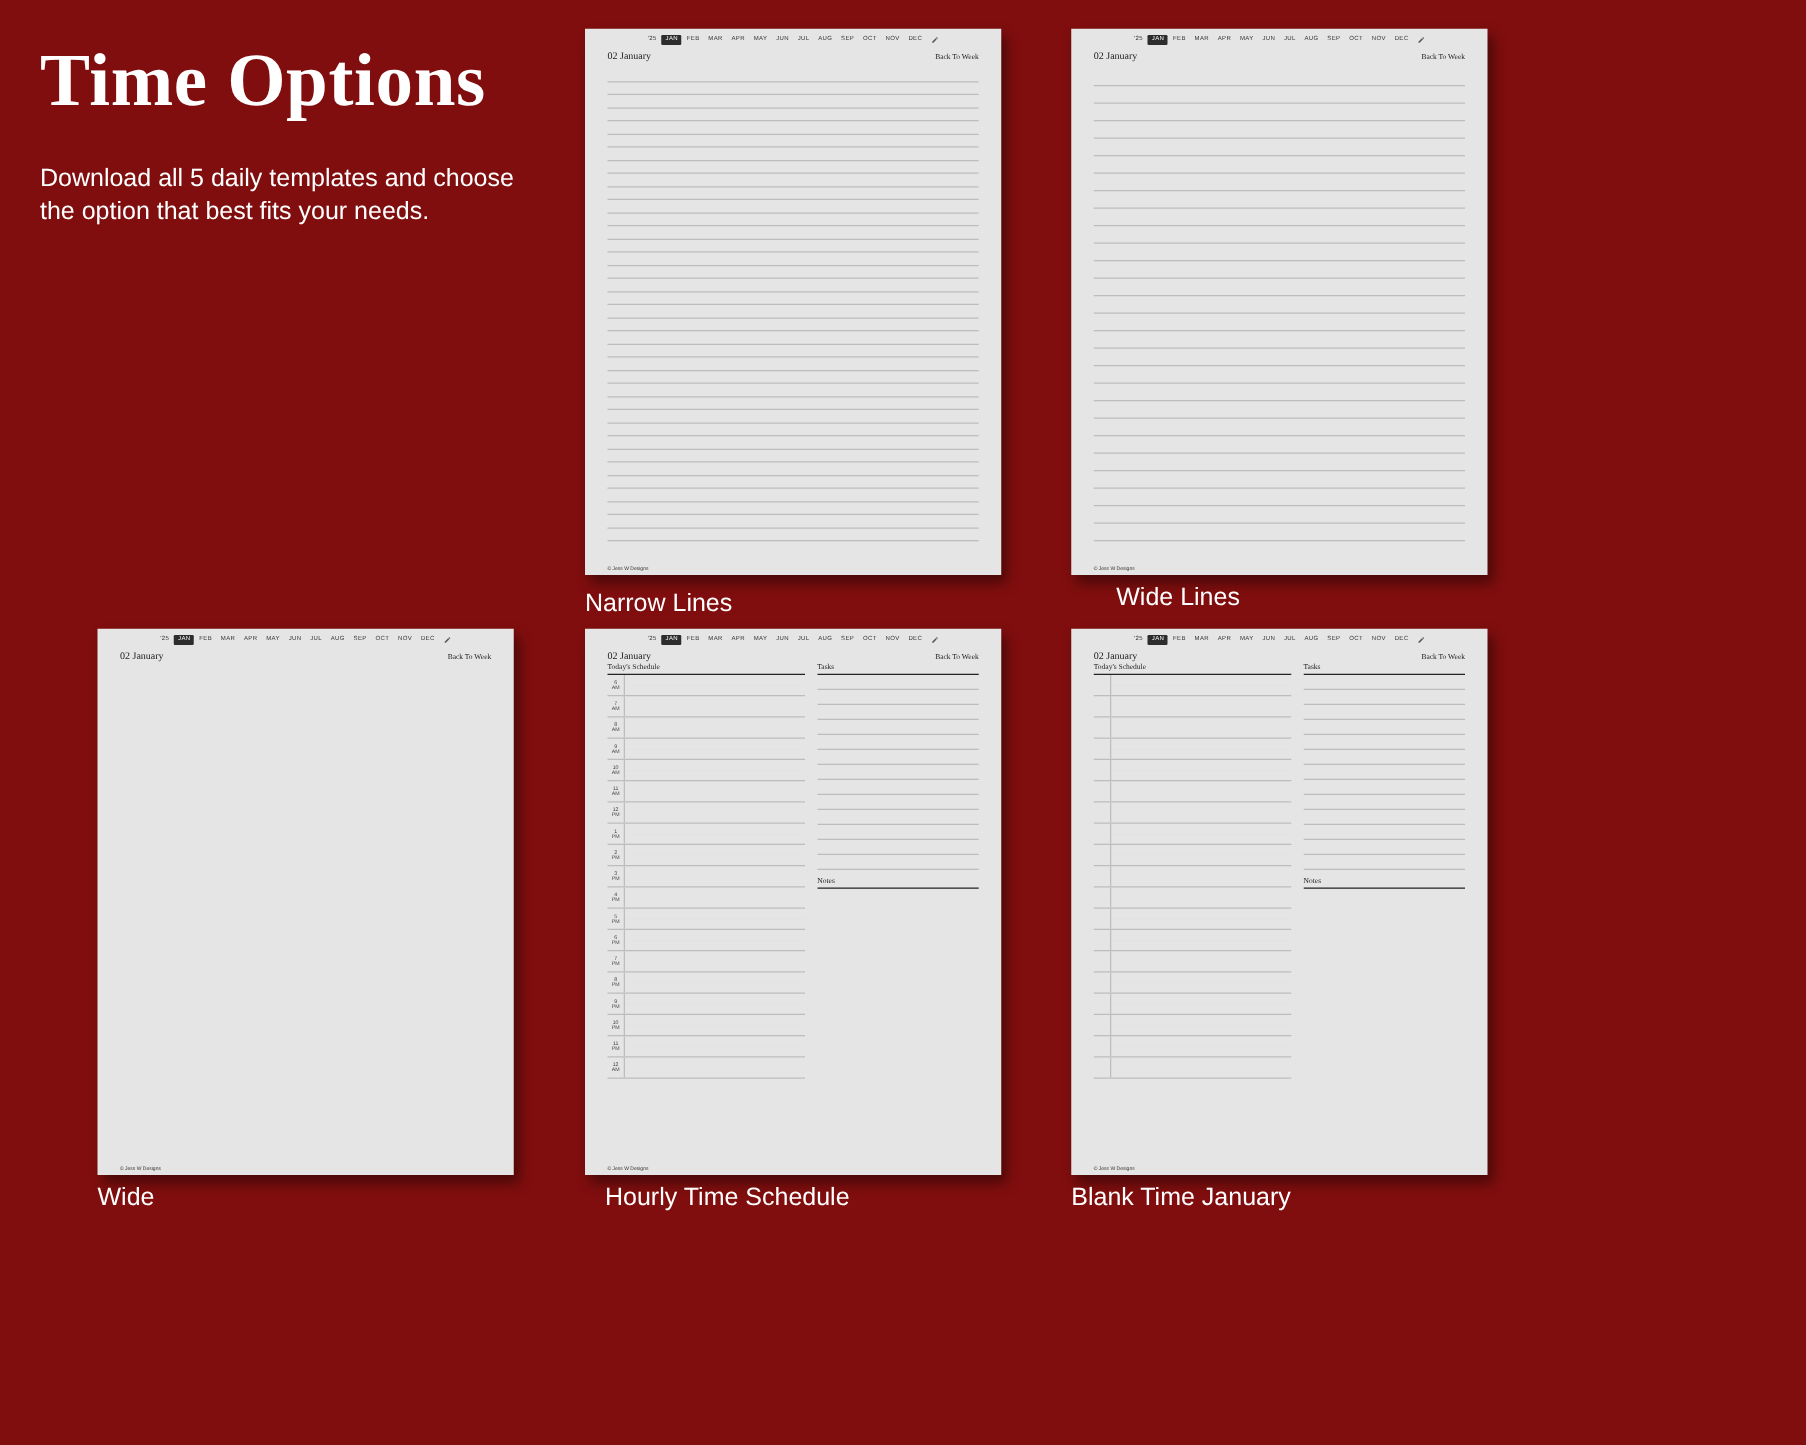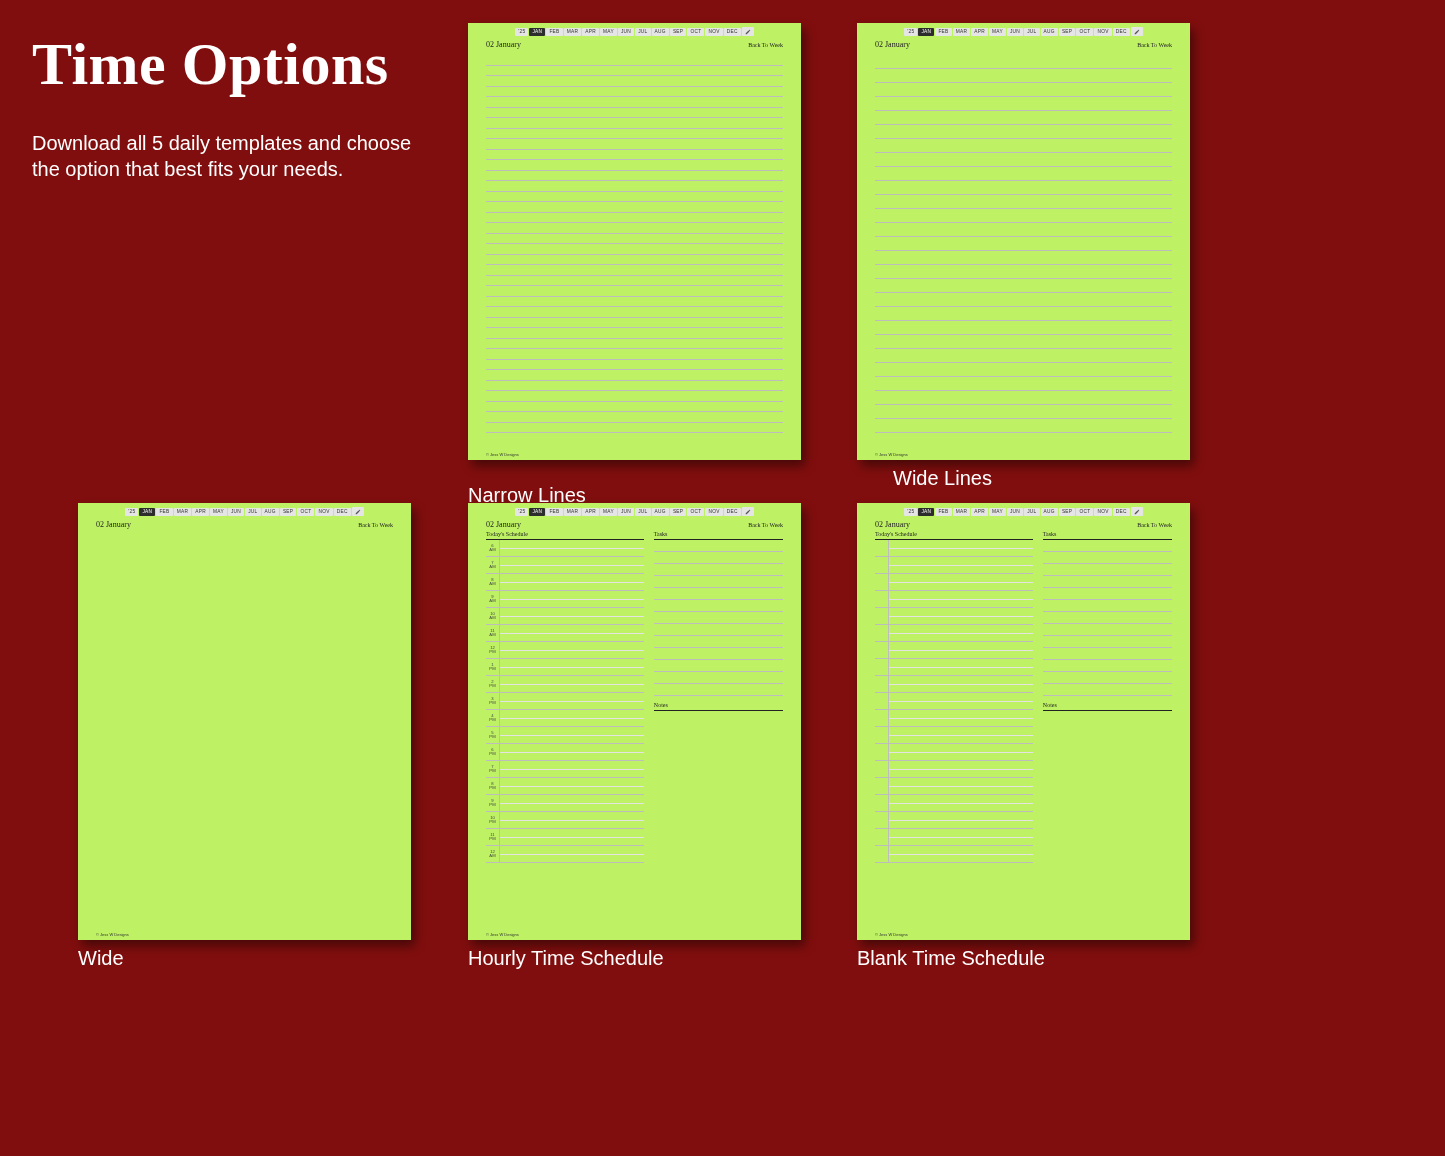--- a/index.html
+++ b/index.html
@@ -23,21 +23,21 @@
     position: absolute;
     left: 32px;
     top: 130px;
     font-size: 20px;
     line-height: 1.3;
     max-width: 400px;
     font-weight: 400;
   }
   .card {
     position: absolute;
-    background: #bef264;
+    background: #e5e5e5;
     box-shadow: 4px 6px 10px rgba(0,0,0,0.45);
     color: #222;
   }
   .caption {
     position: absolute;
     font-size: 20px;
     font-weight: 400;
     color: #fff;
   }
   
@@ -108,24 +108,24 @@
   
   .blank-hour .hourcell span { visibility:hidden; }
 
   
   #card-narrow { left:468px; top:23px;  width:333px; height:437px; }
   #card-wide   { left:857px; top:23px;  width:333px; height:437px; }
   #card-blank  { left:78px;  top:503px; width:333px; height:437px; }
   #card-hourly { left:468px; top:503px; width:333px; height:437px; }
   #card-bsched { left:857px; top:503px; width:333px; height:437px; }
 
-  #cap-narrow { left:468px; top:484px; }
+  #cap-narrow { left:468px; top:472px; }
   #cap-wide   { left:857px; top:467px;margin-left:36px; }
   #cap-blank  { left:78px;  top:947px; }
-  #cap-hourly { left:468px; top:947px; }
+  #cap-hourly { left:484px; top:947px; }
   #cap-bsched { left:857px; top:947px; }
 </style>
 </head>
 <body>
 
 <div class="heading">Time Options</div>
 <div class="subtext">Download all 5 daily templates and choose the option that best fits your needs.</div>
 
 <div id="card-narrow" class="card">
   <div class="month-tabs">
@@ -612,13 +612,13 @@
           <div class="task-line"></div>
           <div class="task-line"></div>
           <div class="task-line"></div>
         </div>
       <div class="notes-label">Notes</div>
       <div class="notes-box"></div>
     </div>
   </div>
   <div class="footer-mark">© Jess W Designs</div>
 </div>
-<div id="cap-bsched" class="caption">Blank Time Schedule</div>
+<div id="cap-bsched" class="caption">Blank Time January</div>
 
 </body></html>

